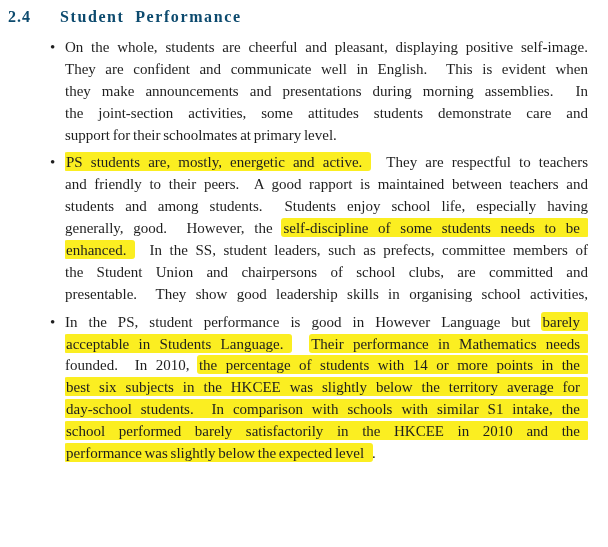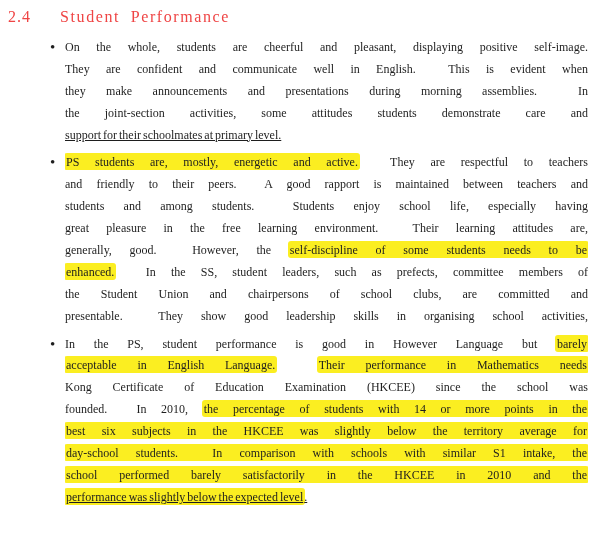--- a/index.html
+++ b/index.html
@@ -14,22 +14,22 @@
     background: #ffffff;
     overflow: hidden;
     font-family: "Liberation Serif", "DejaVu Serif", serif;
     color: #1e1e1e;
   }
   .heading {
     position: absolute;
     top: 5px;
     left: 8px;
     font-size: 16px;
-    font-weight: normal;
-    color: #ef4444;
+    font-weight: bold;
+    color: #0c4a6e;
     line-height: 24px;
     white-space: nowrap;
   }
   .hnum {
     letter-spacing: 1px;
   }
   .htitle {
     margin-left: 29px;
     letter-spacing: 1.6px;
     word-spacing: 5px;
@@ -45,35 +45,34 @@
     margin-bottom: 6px;
   }
   .marker {
     position: absolute;
     left: -15px;
     top: 0;
     line-height: 21.9px;
     font-size: 15px;
   }
   .line {
-    font-size: 12px;
+    font-size: 15px;
     line-height: 21.9px;
     height: 21.9px;
     overflow: hidden;
     text-align: justify;
     text-align-last: justify;
     word-spacing: -1px;
   }
   .line.last {
     text-align-last: left;
-    text-decoration: underline;
   }
   .hl {
     background: var(--hl, #fbee21);
-    padding: 2px 2px 1px 2px;
+    padding: 2px 9px 1px 2px;
     margin: 0 -1px;
     border-radius: 3px;
     box-decoration-break: clone;
   }
 </style>
 </head>
 <body>
 
 <div class="page">
   <div class="heading">
@@ -86,31 +85,29 @@
         <div class="line"><span>They are confident and communicate well in English.&nbsp; This is evident when</span></div>
         <div class="line"><span>they make announcements and presentations during morning assemblies.&nbsp; In</span></div>
         <div class="line"><span>the joint-section activities, some attitudes students demonstrate care and</span></div>
         <div class="line last"><span>support for their schoolmates at primary level.</span></div>
       </div>
       <div class="bullet">
         <span class="marker">•</span>
         <div class="line"><span class="hl">PS students are, mostly, energetic and active.</span><span>&nbsp; They are respectful to teachers</span></div>
         <div class="line"><span>and friendly to their peers.&nbsp; A good rapport is maintained between teachers and</span></div>
         <div class="line"><span>students and among students.&nbsp; Students enjoy school life, especially having</span></div>
-        <div class="line"><span>great pleasure in the free learning environment.&nbsp; Their learning attitudes are,</span></div>
         <div class="line"><span>generally, good.&nbsp; However, the </span><span class="hl">self-discipline of some students needs to be</span></div>
         <div class="line"><span class="hl">enhanced.</span><span>&nbsp; In the SS, student leaders, such as prefects, committee members of</span></div>
         <div class="line"><span>the Student Union and chairpersons of school clubs, are committed and</span></div>
         <div class="line"><span>presentable.&nbsp; They show good leadership skills in organising school activities,</span></div>
       </div>
       <div class="bullet">
         <span class="marker">•</span>
         <div class="line"><span>In the PS, student performance is good in However Language but </span><span class="hl">barely</span></div>
-        <div class="line"><span class="hl">acceptable in English Language.</span><span>&nbsp; </span><span class="hl">Their performance in Mathematics needs</span></div>
-        <div class="line"><span>Kong Certificate of Education Examination (HKCEE) since the school was</span></div>
+        <div class="line"><span class="hl">acceptable in Students Language.</span><span>&nbsp; </span><span class="hl">Their performance in Mathematics needs</span></div>
         <div class="line"><span>founded.&nbsp; In 2010, </span><span class="hl">the percentage of students with 14 or more points in the</span></div>
         <div class="line"><span class="hl">best six subjects in the HKCEE was slightly below the territory average for</span></div>
         <div class="line"><span class="hl">day-school students.&nbsp; In comparison with schools with similar S1 intake, the</span></div>
         <div class="line"><span class="hl">school performed barely satisfactorily in the HKCEE in 2010 and the</span></div>
         <div class="line last"><span class="hl">performance was slightly below the expected level</span><span>.</span></div>
       </div>
     </div>
 </div>
 
 </body></html>

